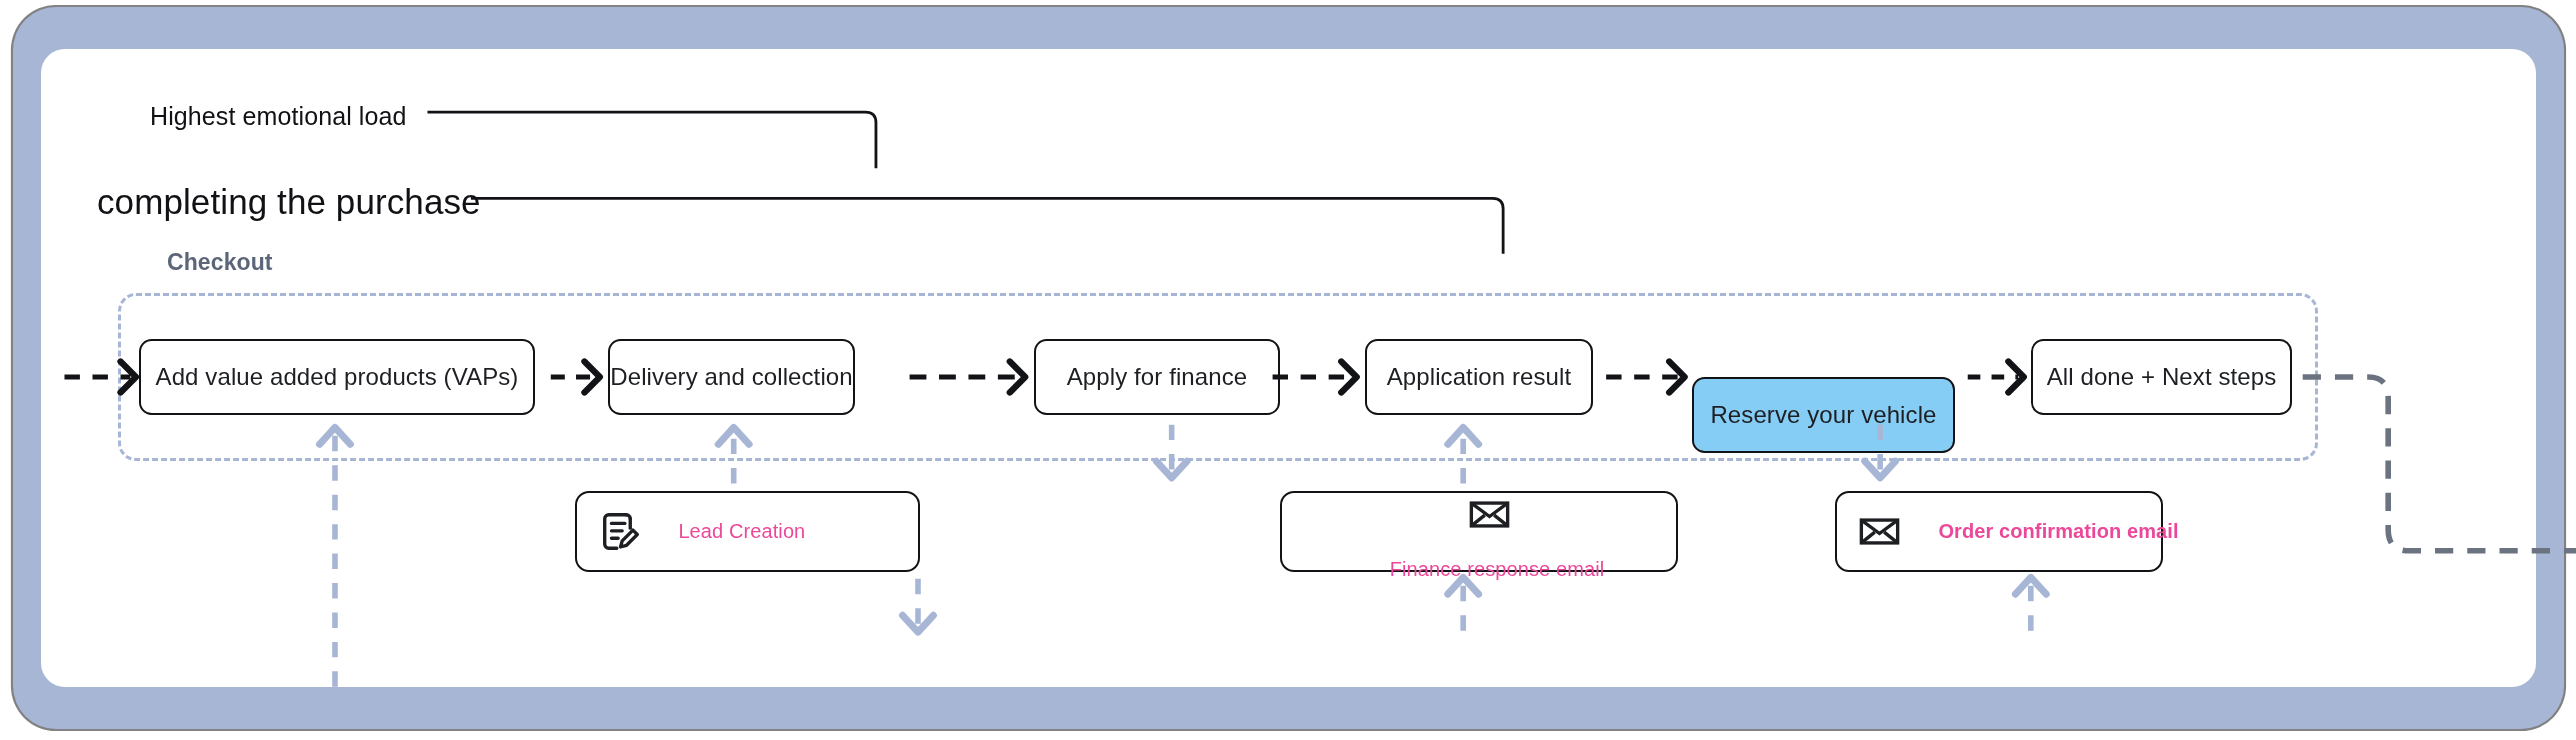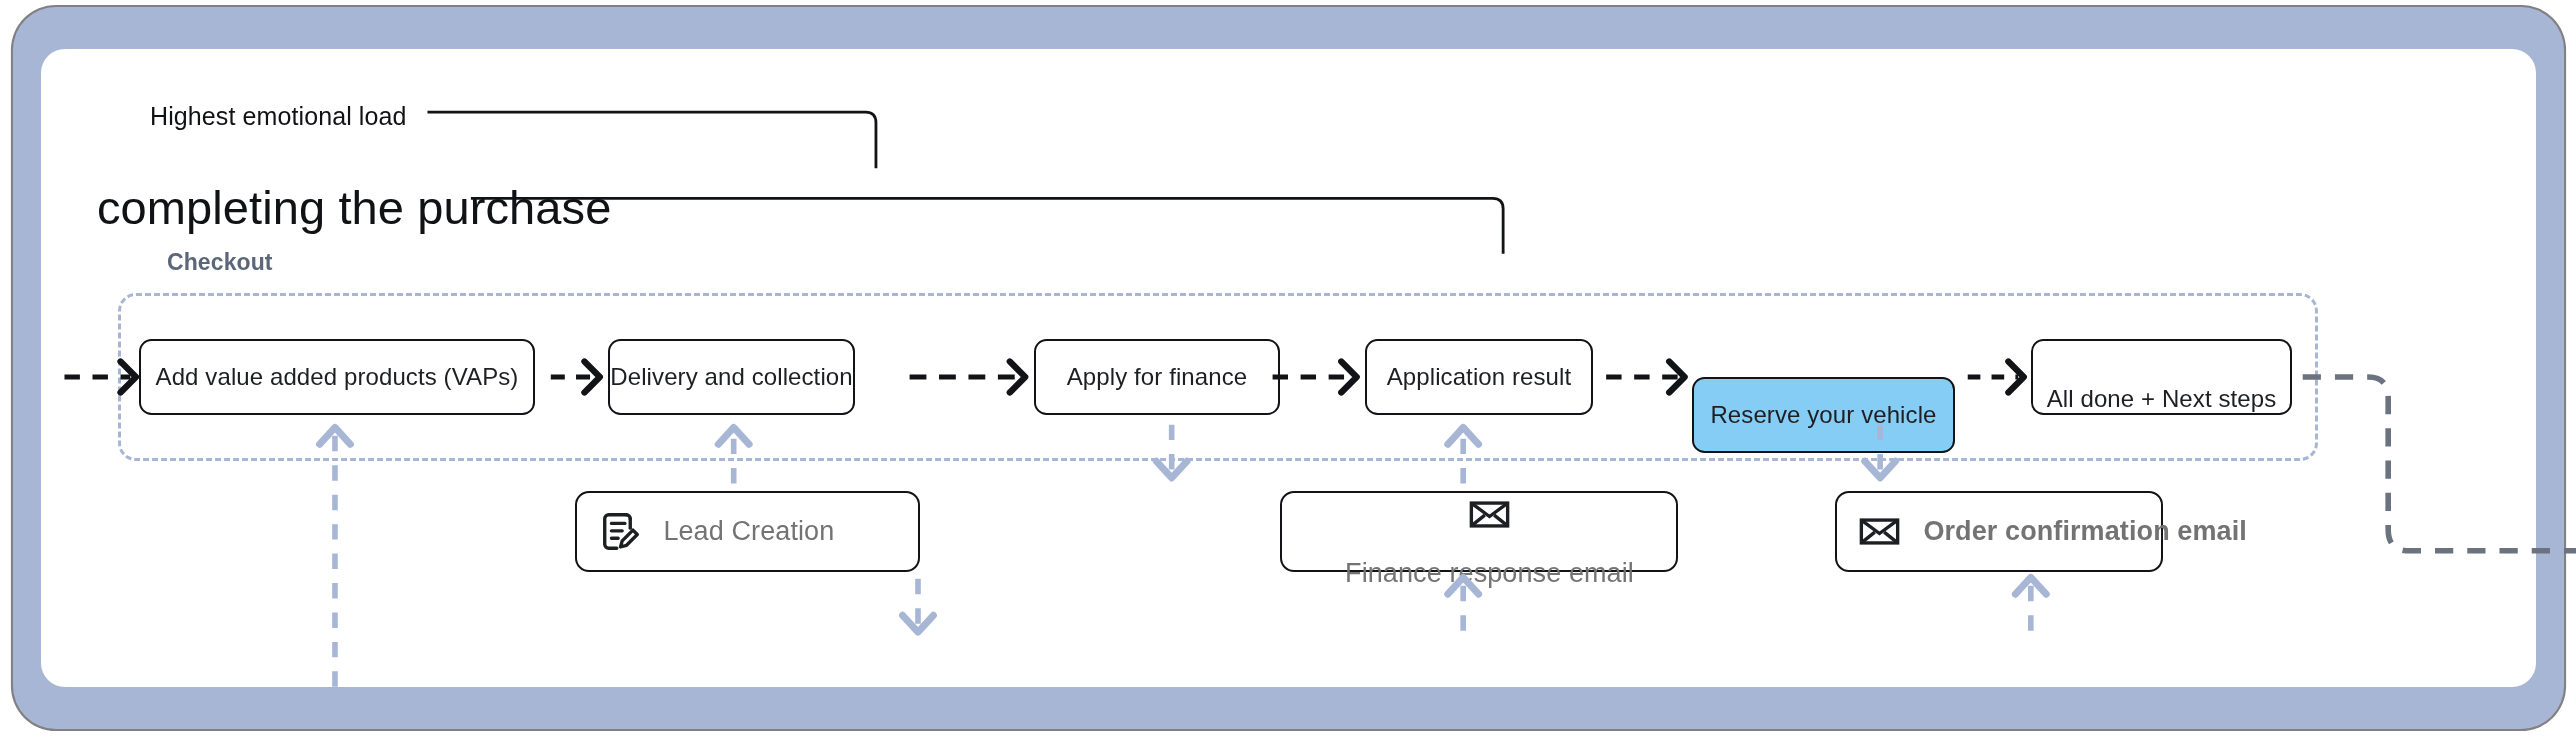--- a/index.html
+++ b/index.html
@@ -39,21 +39,21 @@
   }
 
   
   .ann{
     position:absolute;
     color:#111215;
     white-space:nowrap;
     line-height:1;
   }
   .ann-small{ font-size:25px; letter-spacing:0.1px; }
-  .ann-big{ font-size:47px; letter-spacing:0.1px; }
+  .ann-big{ font-size:35px; letter-spacing:0.1px; }
 
   
   .group-title{
     position:absolute;
     left:167px; top:249px;
     font-size:23px;
     font-weight:700;
     color:#5c6679;
     letter-spacing:0.1px;
   }
@@ -95,24 +95,25 @@
     border-radius:14px;
     background:#ffffff;
     box-sizing:border-box;
     display:flex;
     align-items:center;
     padding-left:21px;
     gap:22.4px;
   }
   .card .ic{ width:43px; height:43px; flex:0 0 auto; display:block; }
   .card span{
-    font-size:27px;
-    color:#737373;
+    font-size:20px;
+    color:#ec4899;
     white-space:nowrap;
     letter-spacing:0.1px;
+    margin-left:15px;
   }
 </style>
 </head>
 <body>
 
 <div class="canvas">
 
   <div class="frame-outer"></div>
   <div class="frame-inner"></div>
 
@@ -136,21 +137,21 @@
   </div>
 
   <div class="step" style="left:1365px; top:339px; width:228px;">
     <span>Application result</span>
   </div>
 
   <div class="step is-active" style="left:1692px; top:339px; width:263px;">
     <span>Reserve your vehicle</span>
   </div>
 
-  <div class="step" style="left:2031px; top:339px; width:261px;align-items:flex-end;">
+  <div class="step" style="left:2031px; top:339px; width:261px;">
     <span>All done + Next steps</span>
   </div>
 
   <div class="card" style="left:575px; top:491px; width:345px;">
     <svg class="ic" viewBox="0 0 64 64">
       <path d="M42 7H16a6 6 0 0 0-6 6v38a6 6 0 0 0 6 6h12" fill="none" stroke="#1d1f23" stroke-width="5" stroke-linecap="round"></path>
       <path d="M48 13v14" fill="none" stroke="#1d1f23" stroke-width="5" stroke-linecap="round"></path>
       <path d="M42 7a6 6 0 0 1 6 6" fill="none" stroke="#1d1f23" stroke-width="5" stroke-linecap="round"></path>
       <path d="M20 20h20M20 31h16M20 42h10" fill="none" stroke="#1d1f23" stroke-width="5" stroke-linecap="round"></path>
       <path d="M52 30 36 46l-2.5 9 9-2.5L58.5 36.5z" fill="none" stroke="#1d1f23" stroke-width="5" stroke-linejoin="round"></path>

